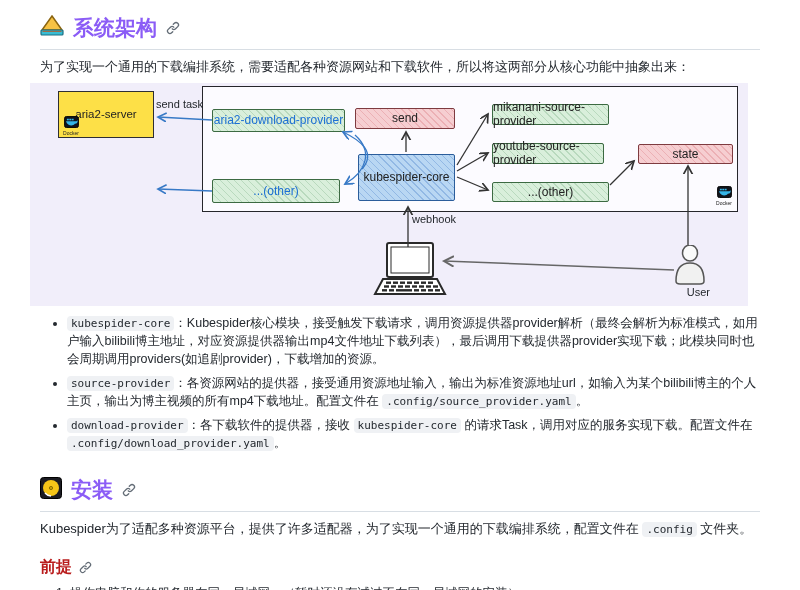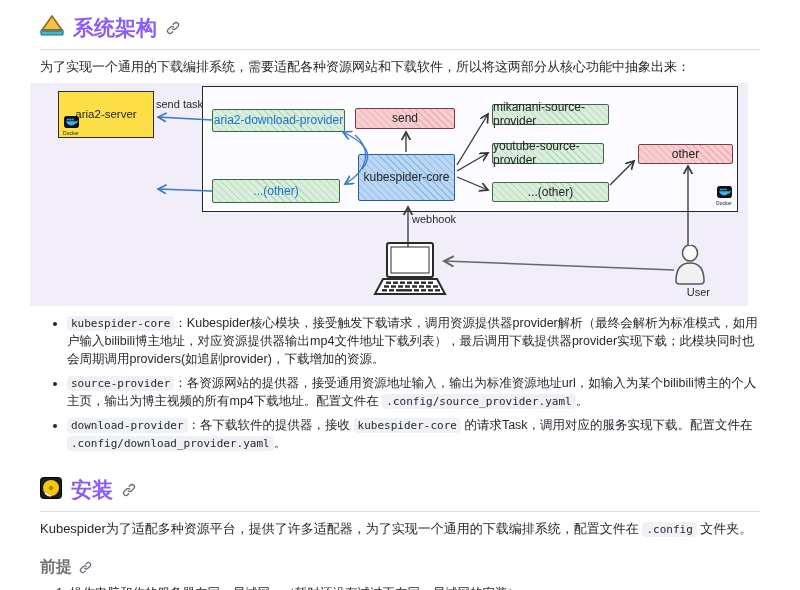--- a/index.html
+++ b/index.html
@@ -13,21 +13,21 @@
 
   h2.gh {
     display:flex; align-items:center; gap:9px;
     font-size:21px; font-weight:700; color:#8b5cf6;
     margin:4px 0 0 0; padding:6px 0 7px 0;
     border-bottom:1px solid #d8dee4;
   }
   h2.gh.second { margin-top:18px; }
   h3.gh {
     display:flex; align-items:center; gap:7px;
-    font-size:16px; font-weight:700; color:#737373;
+    font-size:16px; font-weight:700; color:#b91c1c;
     margin:18px 0 4px 0;
   }
   .anchor { display:inline-flex; align-items:center; cursor:pointer; }
 
   .para { font-size:13px; line-height:1.5; margin:7px 0 6px 0; }
 
   .code {
     font-family:"DejaVu Sans Mono", monospace;
     font-size:11px; background:#eff1f4; color:#24292f;
     padding:1px 4px; border-radius:4px;
@@ -170,21 +170,21 @@
     <div class="node hatch-green" style="left:462px; top:21px; width:117px; height:21px;">
       <span>mikanani-source-provider</span>
     </div>
     <div class="node hatch-green" style="left:462px; top:60px; width:112px; height:21px;">
       <span>youtube-source-provider</span>
     </div>
     <div class="node hatch-green" style="left:462px; top:99px; width:117px; height:20px;">
       <span>...(other)</span>
     </div>
     <div class="node hatch-pink" style="left:608px; top:61px; width:95px; height:20px;">
-      <span>other</span>
+      <span>state</span>
     </div>
 
     <span class="docker-badge" style="left:685px; top:102px;">
       <svg width="15" height="12" viewBox="0 0 16 13">
           <rect x="0.5" y="0.5" width="15" height="12" rx="2" fill="#10131c" stroke="#000"></rect>
           <g fill="#35b5e8">
             <rect x="3" y="3" width="2.1" height="1.7"></rect>
             <rect x="5.6" y="3" width="2.1" height="1.7"></rect>
             <rect x="8.2" y="3" width="2.1" height="1.7"></rect>
             <path d="M2 5.6 h10.5 c1.4 0 1.9-.9 2-1.4 c.6 1.6 0 3.9-2.9 4.3 c-1.9 2.8-7.6 2.8-9.6-2.9 Z"></path>

